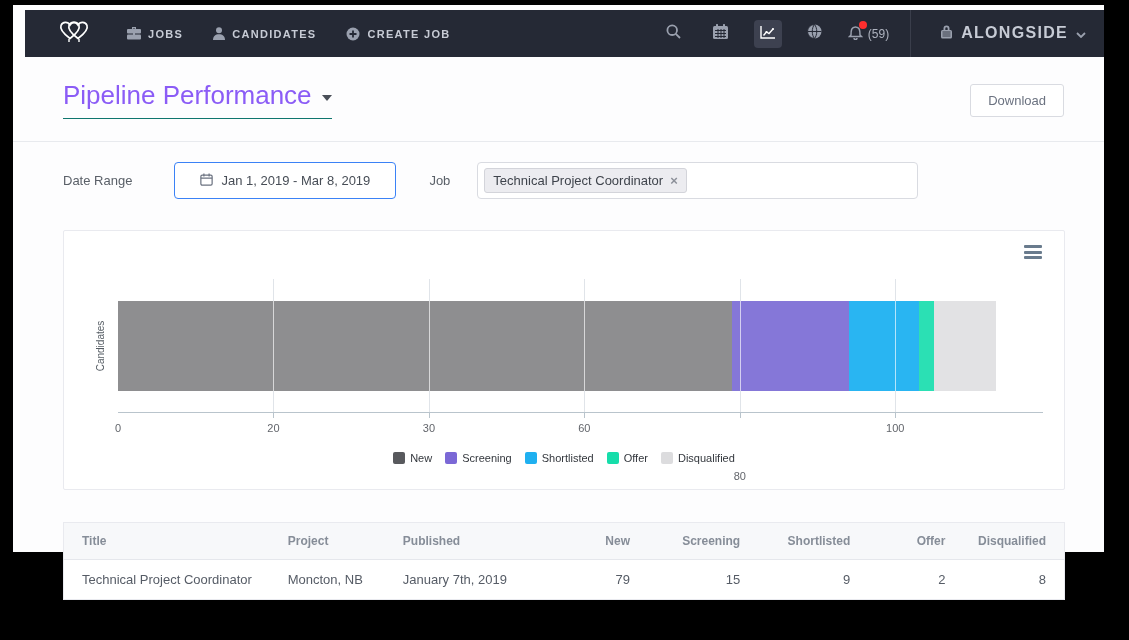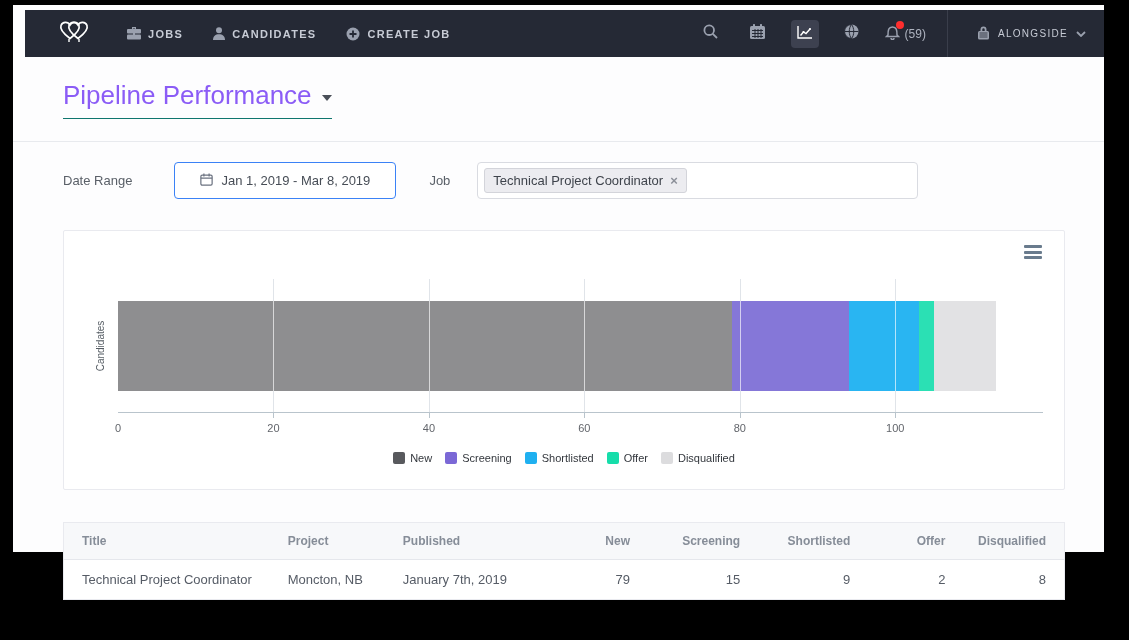--- a/index.html
+++ b/index.html
@@ -13,21 +13,21 @@
   .nav-item { display:flex; align-items:center; gap:7px; color:#c7cbd5; font-size:11px; font-weight:bold; letter-spacing:1.3px; cursor:pointer; }
   .nav-item svg { display:block; }
   .nav-spacer { flex:1; }
   .nav-right { display:flex; align-items:center; gap:19px; }
   .icon-btn { display:flex; align-items:center; justify-content:center; width:28px; height:28px; cursor:pointer; }
   .icon-btn.active { background:#3d4150; border-radius:4px; }
   .bell-wrap { display:flex; align-items:center; gap:5px; cursor:pointer; position:relative; }
   .bell-dot { position:absolute; left:11px; top:-3px; width:8px; height:8px; border-radius:50%; background:#ff2e2e; }
   .bell-count { color:#aeb3bf; font-size:12px; }
   .nav-divider { width:1px; height:47px; background:#3a3e4b; margin:0 2px; }
-  .account { display:flex; align-items:center; gap:8px; color:#c7cbd5; font-size:10px; font-weight:normal; letter-spacing:1.3px; cursor:pointer; padding-left:8px; }
+  .account { display:flex; gap:8px; color:#c7cbd5; font-size:16px; font-weight:bold; letter-spacing:1.3px; cursor:pointer; padding-left:8px; }
 
   
   .page-header { position:absolute; left:50px; top:75px; right:40px; display:flex; align-items:flex-start; justify-content:space-between; }
   .page-title { color:#8b5cf6; font-size:26px; border-bottom:1px solid #0f766e; padding-bottom:7px; display:flex; align-items:center; gap:10px; cursor:pointer; }
   .title-caret { width:0; height:0; border-left:5px solid transparent; border-right:5px solid transparent; border-top:6px solid #4a4f58; margin-top:4px; }
   .btn-download { margin-top:4px; background:#fff; border:1px solid #d9dbe1; border-radius:3px; color:#6b7280; font-size:13px; padding:8px 17px; cursor:pointer; }
   .header-rule { position:absolute; left:0; top:136px; right:0; height:1px; background:#e8eaee; }
 
   
   .filters { position:absolute; left:50px; top:157px; right:40px; height:37px; display:flex; align-items:center; }
@@ -174,20 +174,21 @@
         </span>
       </div>
     </div>
   </div>
 
   <div class="page-header">
     <div class="page-title">
       <span>Pipeline Performance</span>
       <span class="title-caret"></span>
     </div>
+    <button class="btn-download">Download</button>
   </div>
   <div class="header-rule"></div>
 
   <div class="filters">
     <span class="filter-label">Date Range</span>
     <div class="date-input">
       <span>
         <svg width="13" height="13" viewBox="0 0 15 15" fill="none" stroke="#6b7280" stroke-width="1.4">
             <rect x="1" y="2.5" width="13" height="11.5" rx="1.5"></rect>
             <path d="M4.5 0.5 v3.5 M10.5 0.5 v3.5 M1 6 h13"></path>
@@ -213,29 +214,29 @@
     <div class="y-label">Candidates</div>
     <div class="plot-area" id="plot">
         <span class="x-tick-label" style="left: 0%;">0</span>
         <div class="gridline" style="left: 16.8067%;"></div>
         <div class="grid-overlay" style="left: 16.8067%;"></div>
         <div class="x-tick" style="left: 16.8067%;"></div>
         <span class="x-tick-label" style="left: 16.8067%; text-align: center;">20</span>
         <div class="gridline" style="left: 33.6134%;"></div>
         <div class="grid-overlay" style="left: 33.6134%;"></div>
         <div class="x-tick" style="left: 33.6134%;"></div>
-        <span class="x-tick-label" style="left: 33.6134%;">40</span>
+        <span class="x-tick-label" style="left: 33.6134%;">30</span>
         <div class="gridline" style="left: 50.4202%;"></div>
         <div class="grid-overlay" style="left: 50.4202%;"></div>
         <div class="x-tick" style="left: 50.4202%;"></div>
         <span class="x-tick-label" style="left: 50.4202%;">60</span>
         <div class="gridline" style="left: 67.2269%;"></div>
         <div class="grid-overlay" style="left: 67.2269%;"></div>
         <div class="x-tick" style="left: 67.2269%;"></div>
-        <span class="x-tick-label" style="left: 67.2269%;">80</span>
+        <span class="x-tick-label" style="left: 67.2269%; margin-top: 48px;">80</span>
         <div class="gridline" style="left: 84.0336%;"></div>
         <div class="grid-overlay" style="left: 84.0336%;"></div>
         <div class="x-tick" style="left: 84.0336%;"></div>
         <span class="x-tick-label" style="left: 84.0336%;">100</span>
         <div class="bar-strip">
           <div class="bar-seg" style="left: 0%; width: 66.3866%; background: rgb(142, 142, 144);"></div>
           <div class="bar-seg" style="left: 66.3866%; width: 12.605%; background: rgb(133, 119, 216);"></div>
           <div class="bar-seg" style="left: 78.9916%; width: 7.56303%; background: rgb(41, 181, 242);"></div>
           <div class="bar-seg" style="left: 86.5546%; width: 1.68067%; background: rgb(43, 224, 180);"></div>
           <div class="bar-seg" style="left: 88.2353%; width: 6.72269%; background: rgb(226, 226, 228);"></div>

